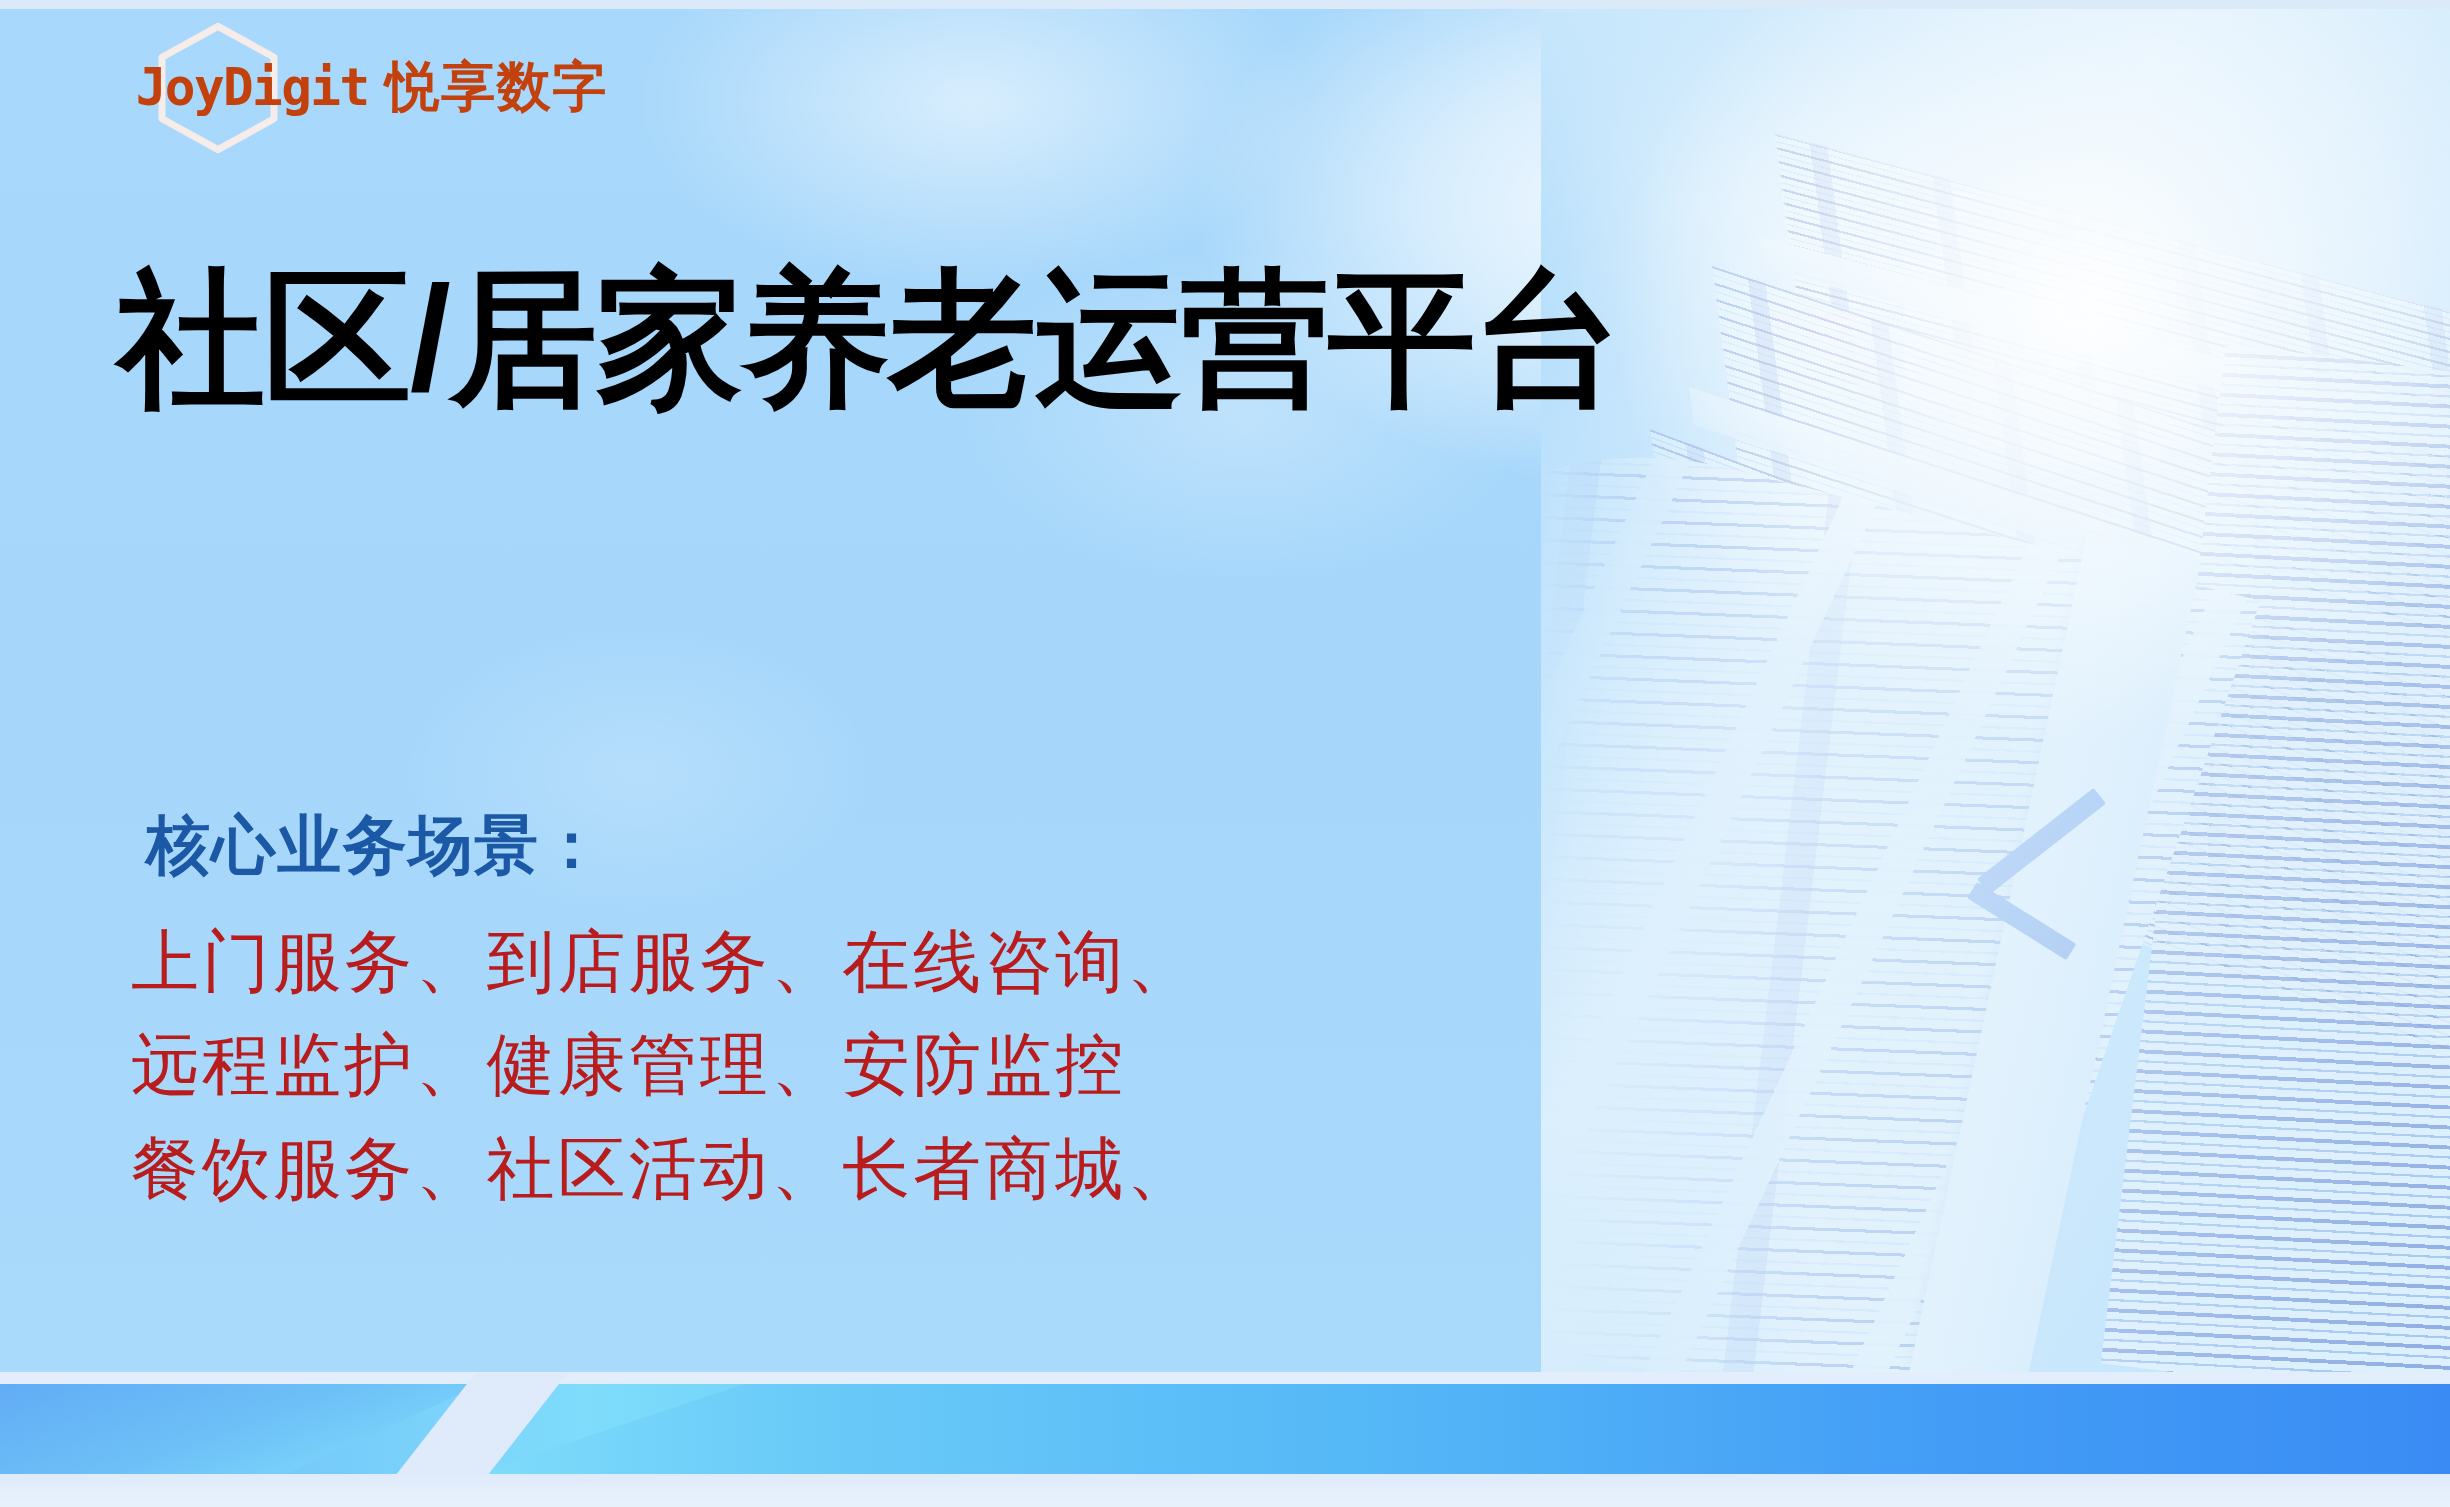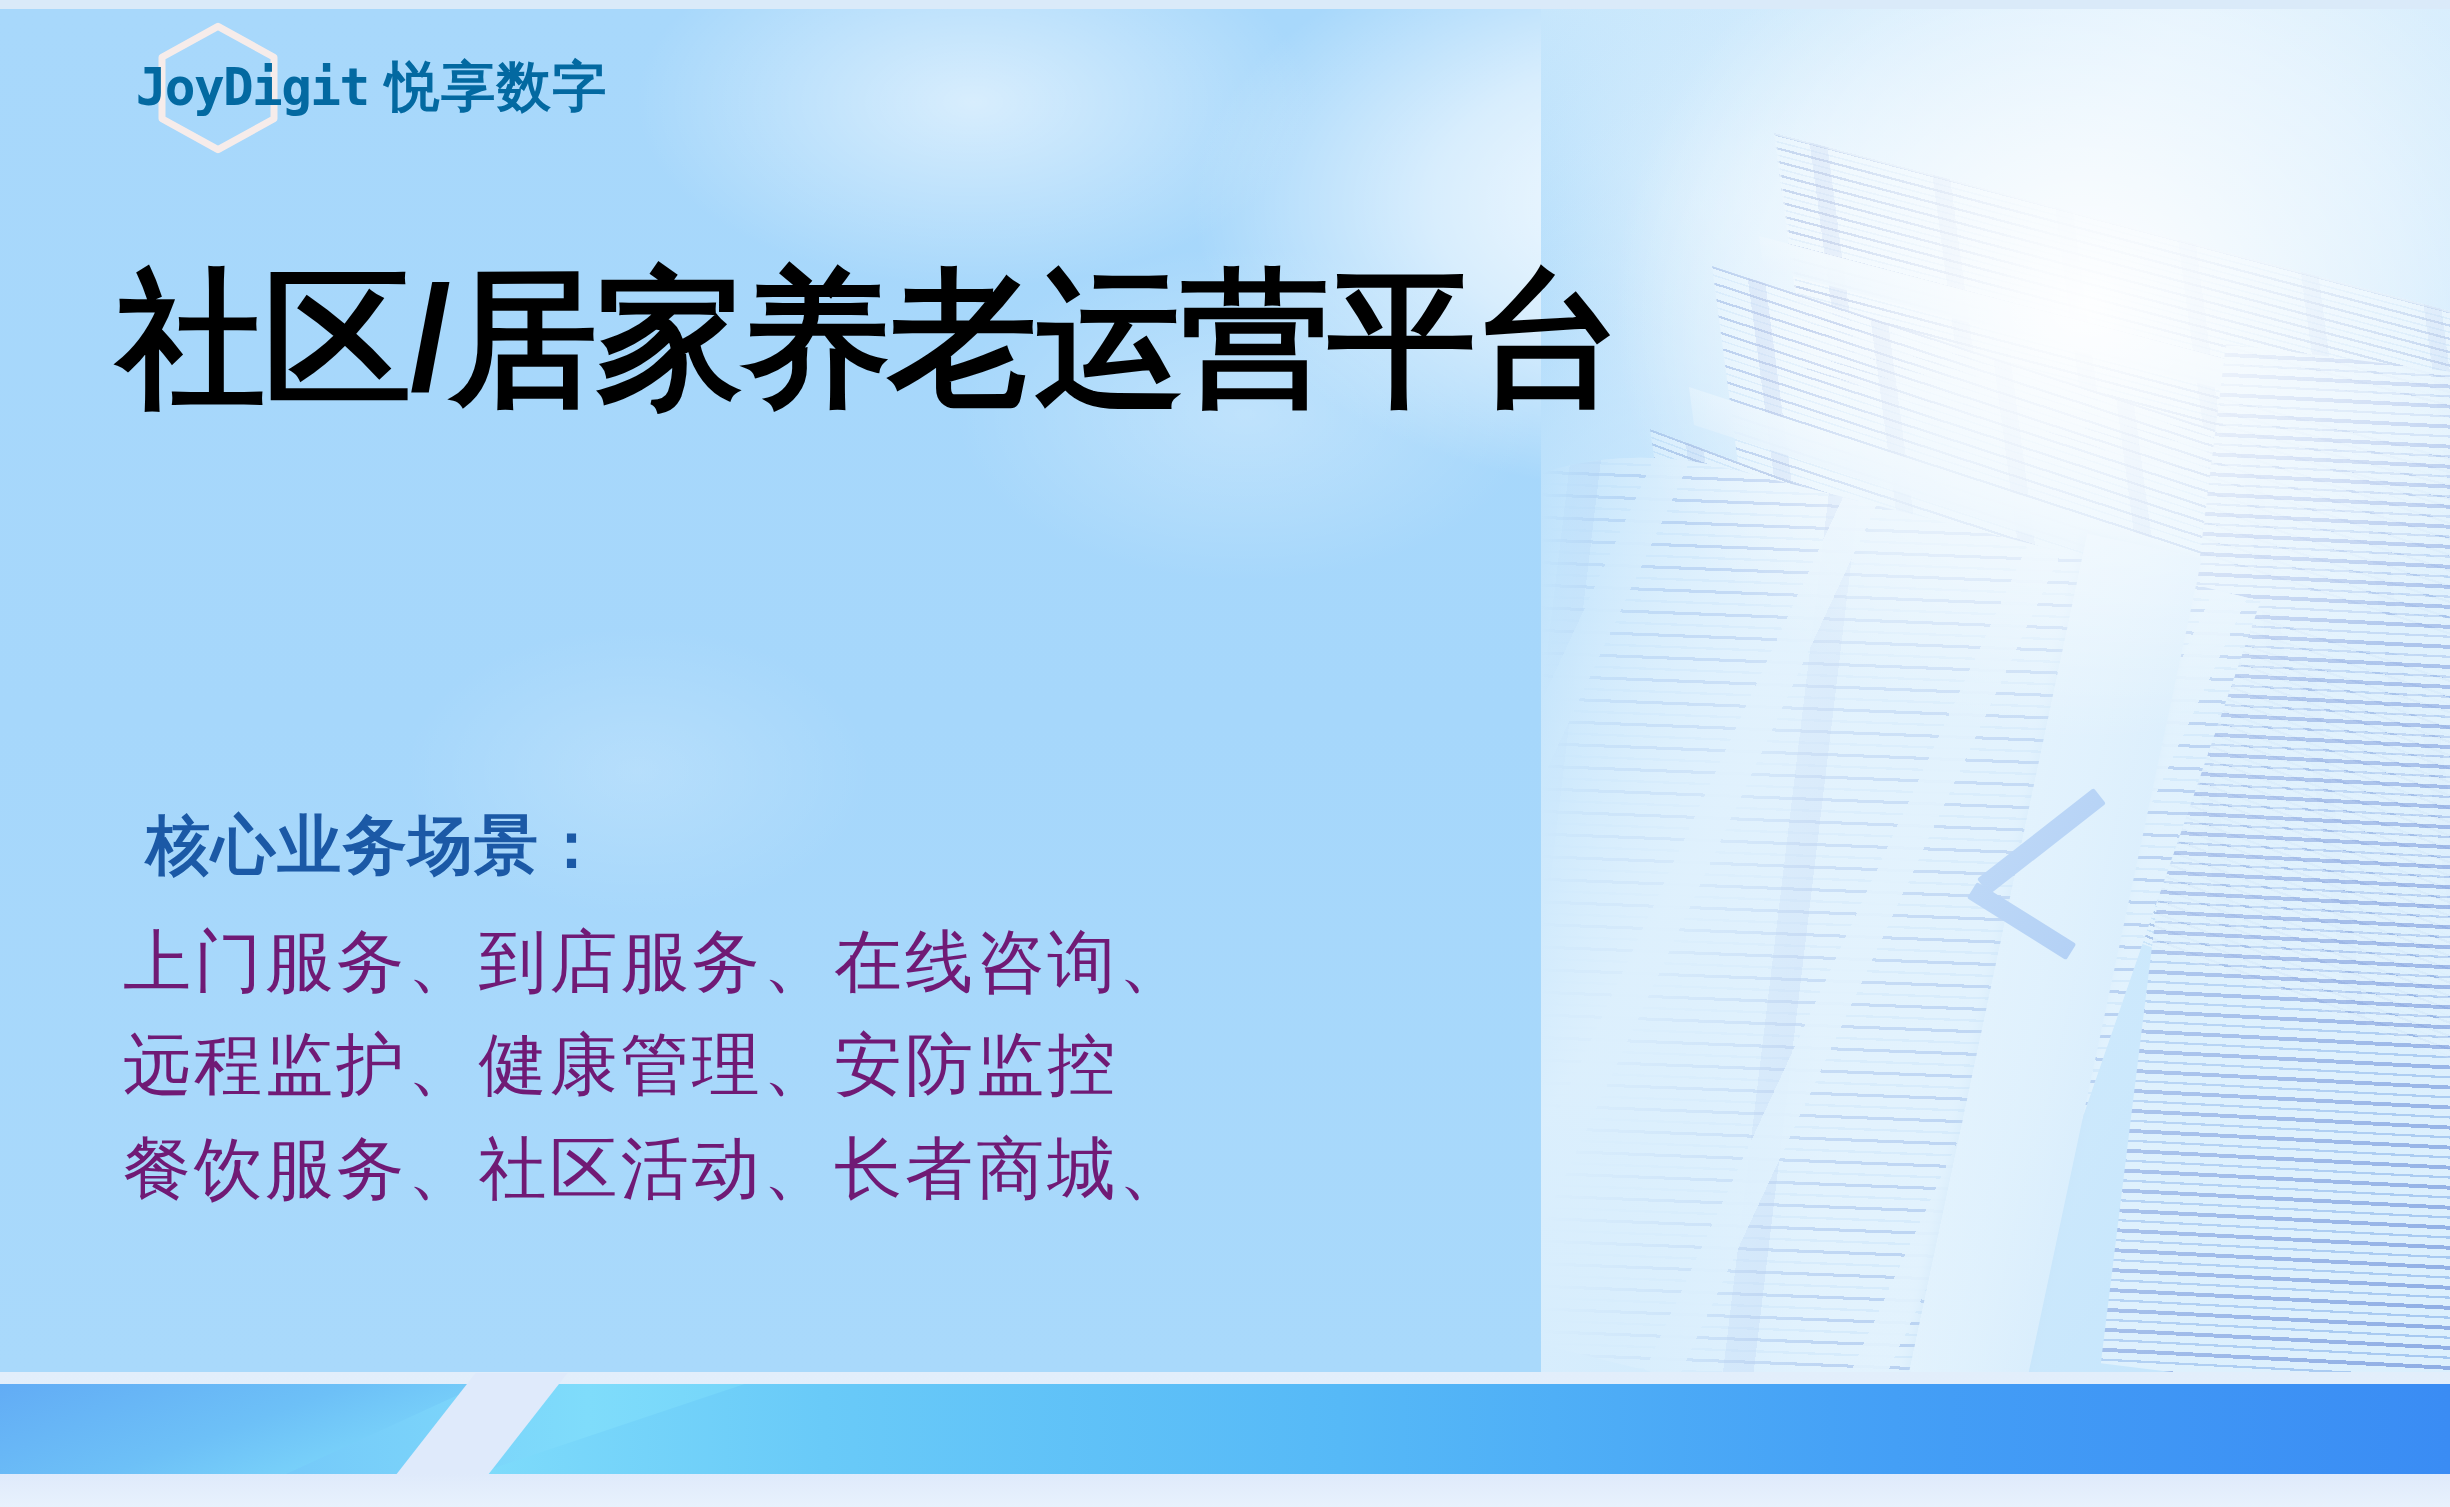--- a/index.html
+++ b/index.html
@@ -249,21 +249,21 @@
   .hexmark {
     position:absolute;
     left:31px; top:-26.5px;
     width:140px; height:140px;
   }
   .logo-text {
     position:absolute;
     left:18.7px; top:12.4px;
     font-size:58px;
     font-weight:bold;
-    color:#0369a1;
+    color:#c2410c;
     letter-spacing:0.8px;
     white-space:nowrap;
     font-family:"DejaVu Sans", sans-serif;
     line-height:1;
   }
   .logo-en {
     font-family:"DejaVu Sans Mono", monospace;
     font-size:51px;
     letter-spacing:-1.6px;
   }
@@ -302,24 +302,25 @@
 
   
   .body-lines {
     position:absolute;
     left:123px; top:910px;
     width:1478px;
   }
   .body-line {
     font-size:68px;
     font-weight:500;
-    color:#701a75;
+    color:#b91c1c;
     letter-spacing:3.1px;
     line-height:1.52;
     white-space:nowrap;
+    margin-left:8px;
   }
 
   
   .bottombar {
     position:absolute;
     left:0; bottom:0;
     width:2450px; height:135px;
     background:linear-gradient(180deg,#e2eefb 0%, #e6f1fc 100%);
     overflow:hidden;
   }

